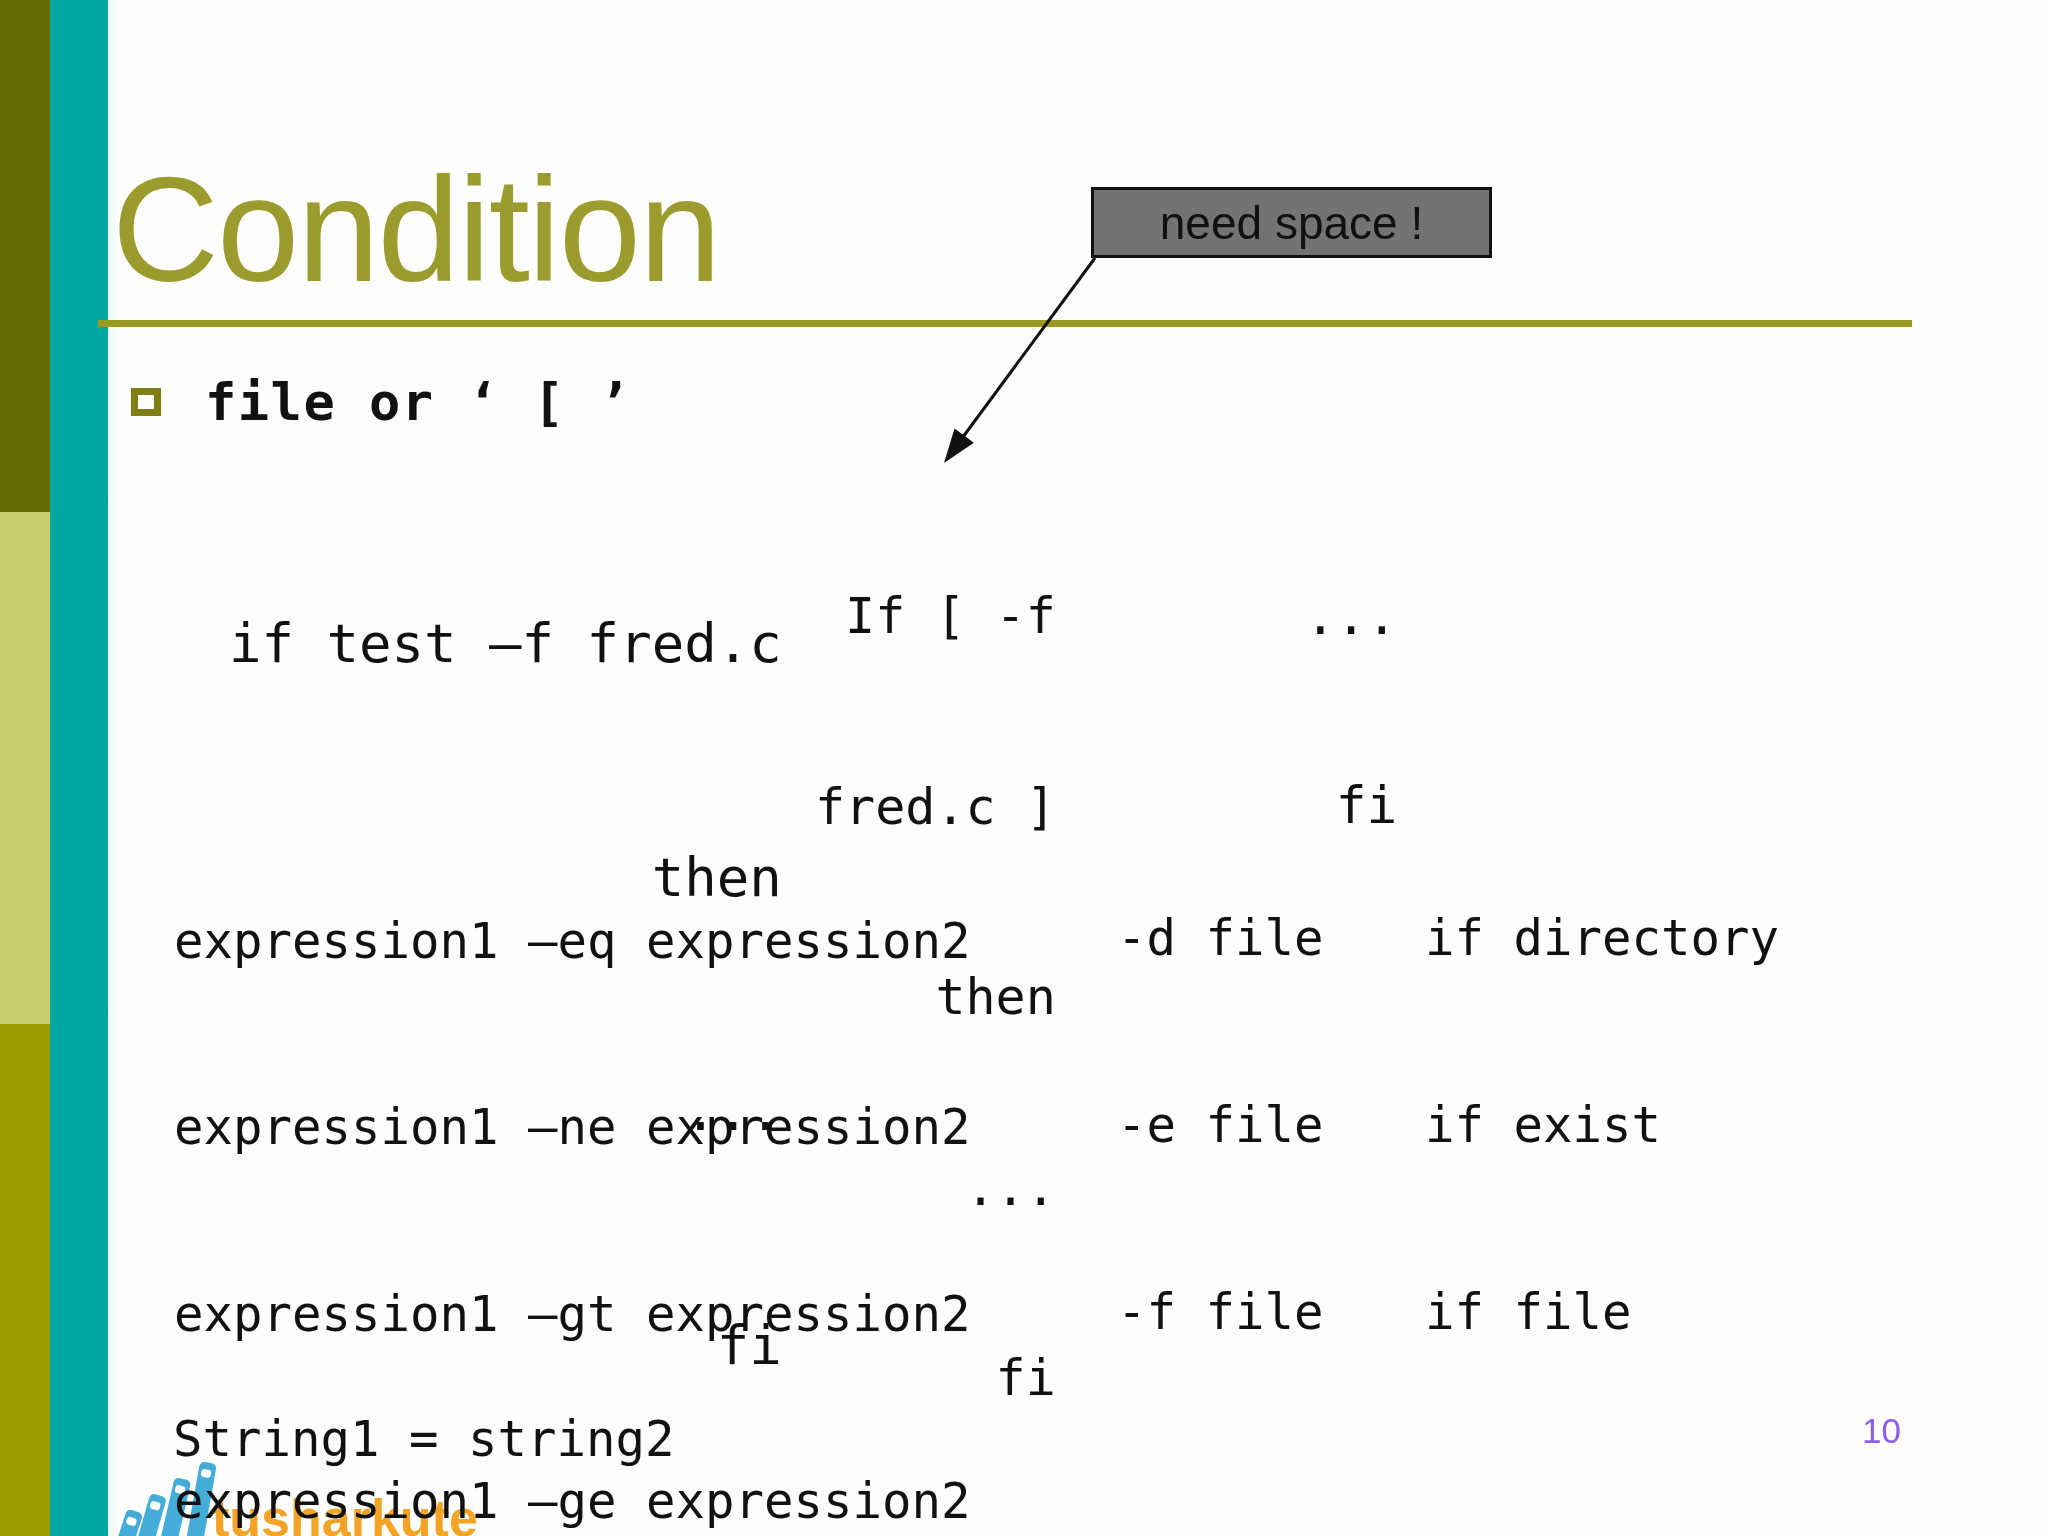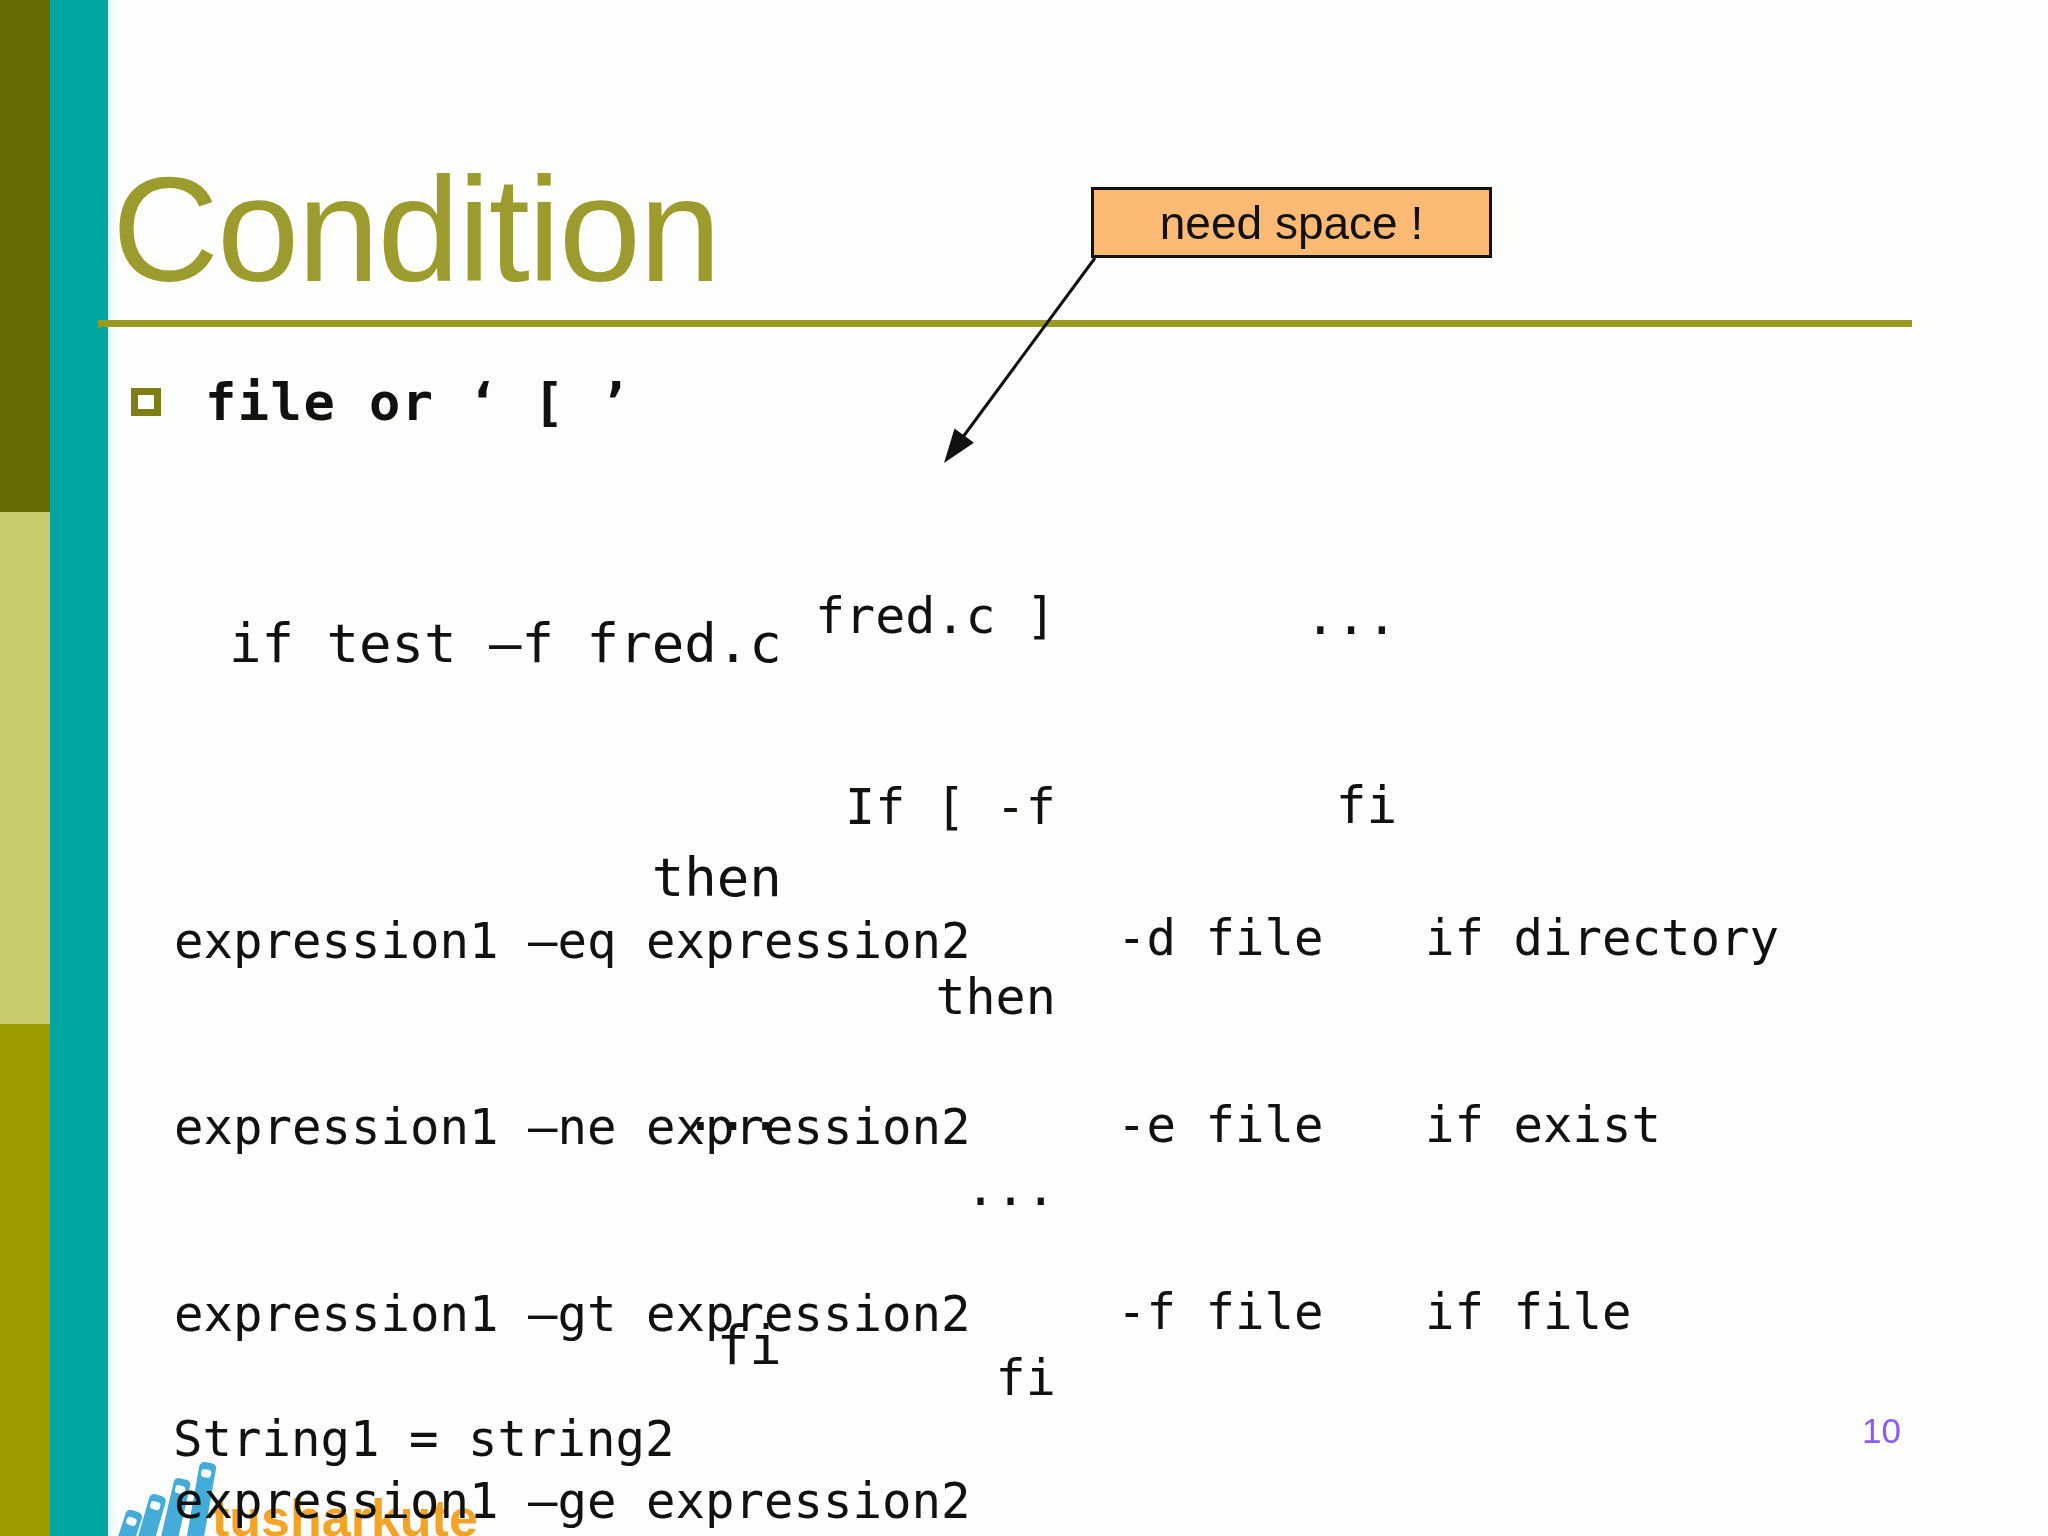--- a/index.html
+++ b/index.html
@@ -19,21 +19,21 @@
   .band-olive{top:1024px;height:512px;background:var(--band-olive);}
   .teal-col{left:50px;top:0;width:58px;height:1536px;background:var(--teal);}
   .pale-strip{left:108px;top:0;width:12px;height:1536px;
               background:linear-gradient(90deg,#e8f8f2,#ffffff);}
   
   .title{left:112px;top:156px;font-size:148px;letter-spacing:-2px;
          color:var(--accent);line-height:1;z-index:2;}
   .title-rule{left:98px;top:320px;width:1814px;height:7px;background:var(--underline);z-index:3;}
   
   .callout{left:1091px;top:187px;width:401px;height:71px;border:3px solid #111;
-           background:#fdba74;display:flex;align-items:center;justify-content:center;
+           background:#737373;display:flex;align-items:center;justify-content:center;
            font-size:46px;z-index:4;}
   .arrow-svg{left:920px;top:250px;width:210px;height:230px;z-index:4;}
   
   .bullet-square{left:131px;top:388px;width:30px;height:28px;border:7px solid #7e7e14;background:#fff;}
   .mono{font-family:"DejaVu Sans Mono","Liberation Mono",monospace;white-space:pre;}
   .bullet-text{left:205px;top:372px;font-size:52px;font-weight:bold;letter-spacing:1.5px;}
   
   .codeblock span{display:block;text-align:right;}
   .col1{left:229px;top:449px;font-size:54px;line-height:78px;}
   .col2{left:815px;top:458px;font-size:50px;line-height:63.5px;}
@@ -84,22 +84,22 @@
 <div class="abs bullet-square"></div>
 <div class="abs mono bullet-text">file or ‘ [ ’</div>
 
 <div class="abs mono codeblock col1">
   <span>if test –f fred.c</span>
   <span>then</span>
   <span>...</span>
   <span>fi</span>
 </div>
 <div class="abs mono codeblock col2">
+  <span>If [ -f</span>
   <span>fred.c ]</span>
-  <span>If [ -f</span>
   <span>then</span>
   <span>...</span>
   <span>fi</span>
 </div>
 <div class="abs mono codeblock col3">
   <span>...</span>
   <span>fi</span>
 </div>
 
 <div class="abs mono codeblock exprlist">

